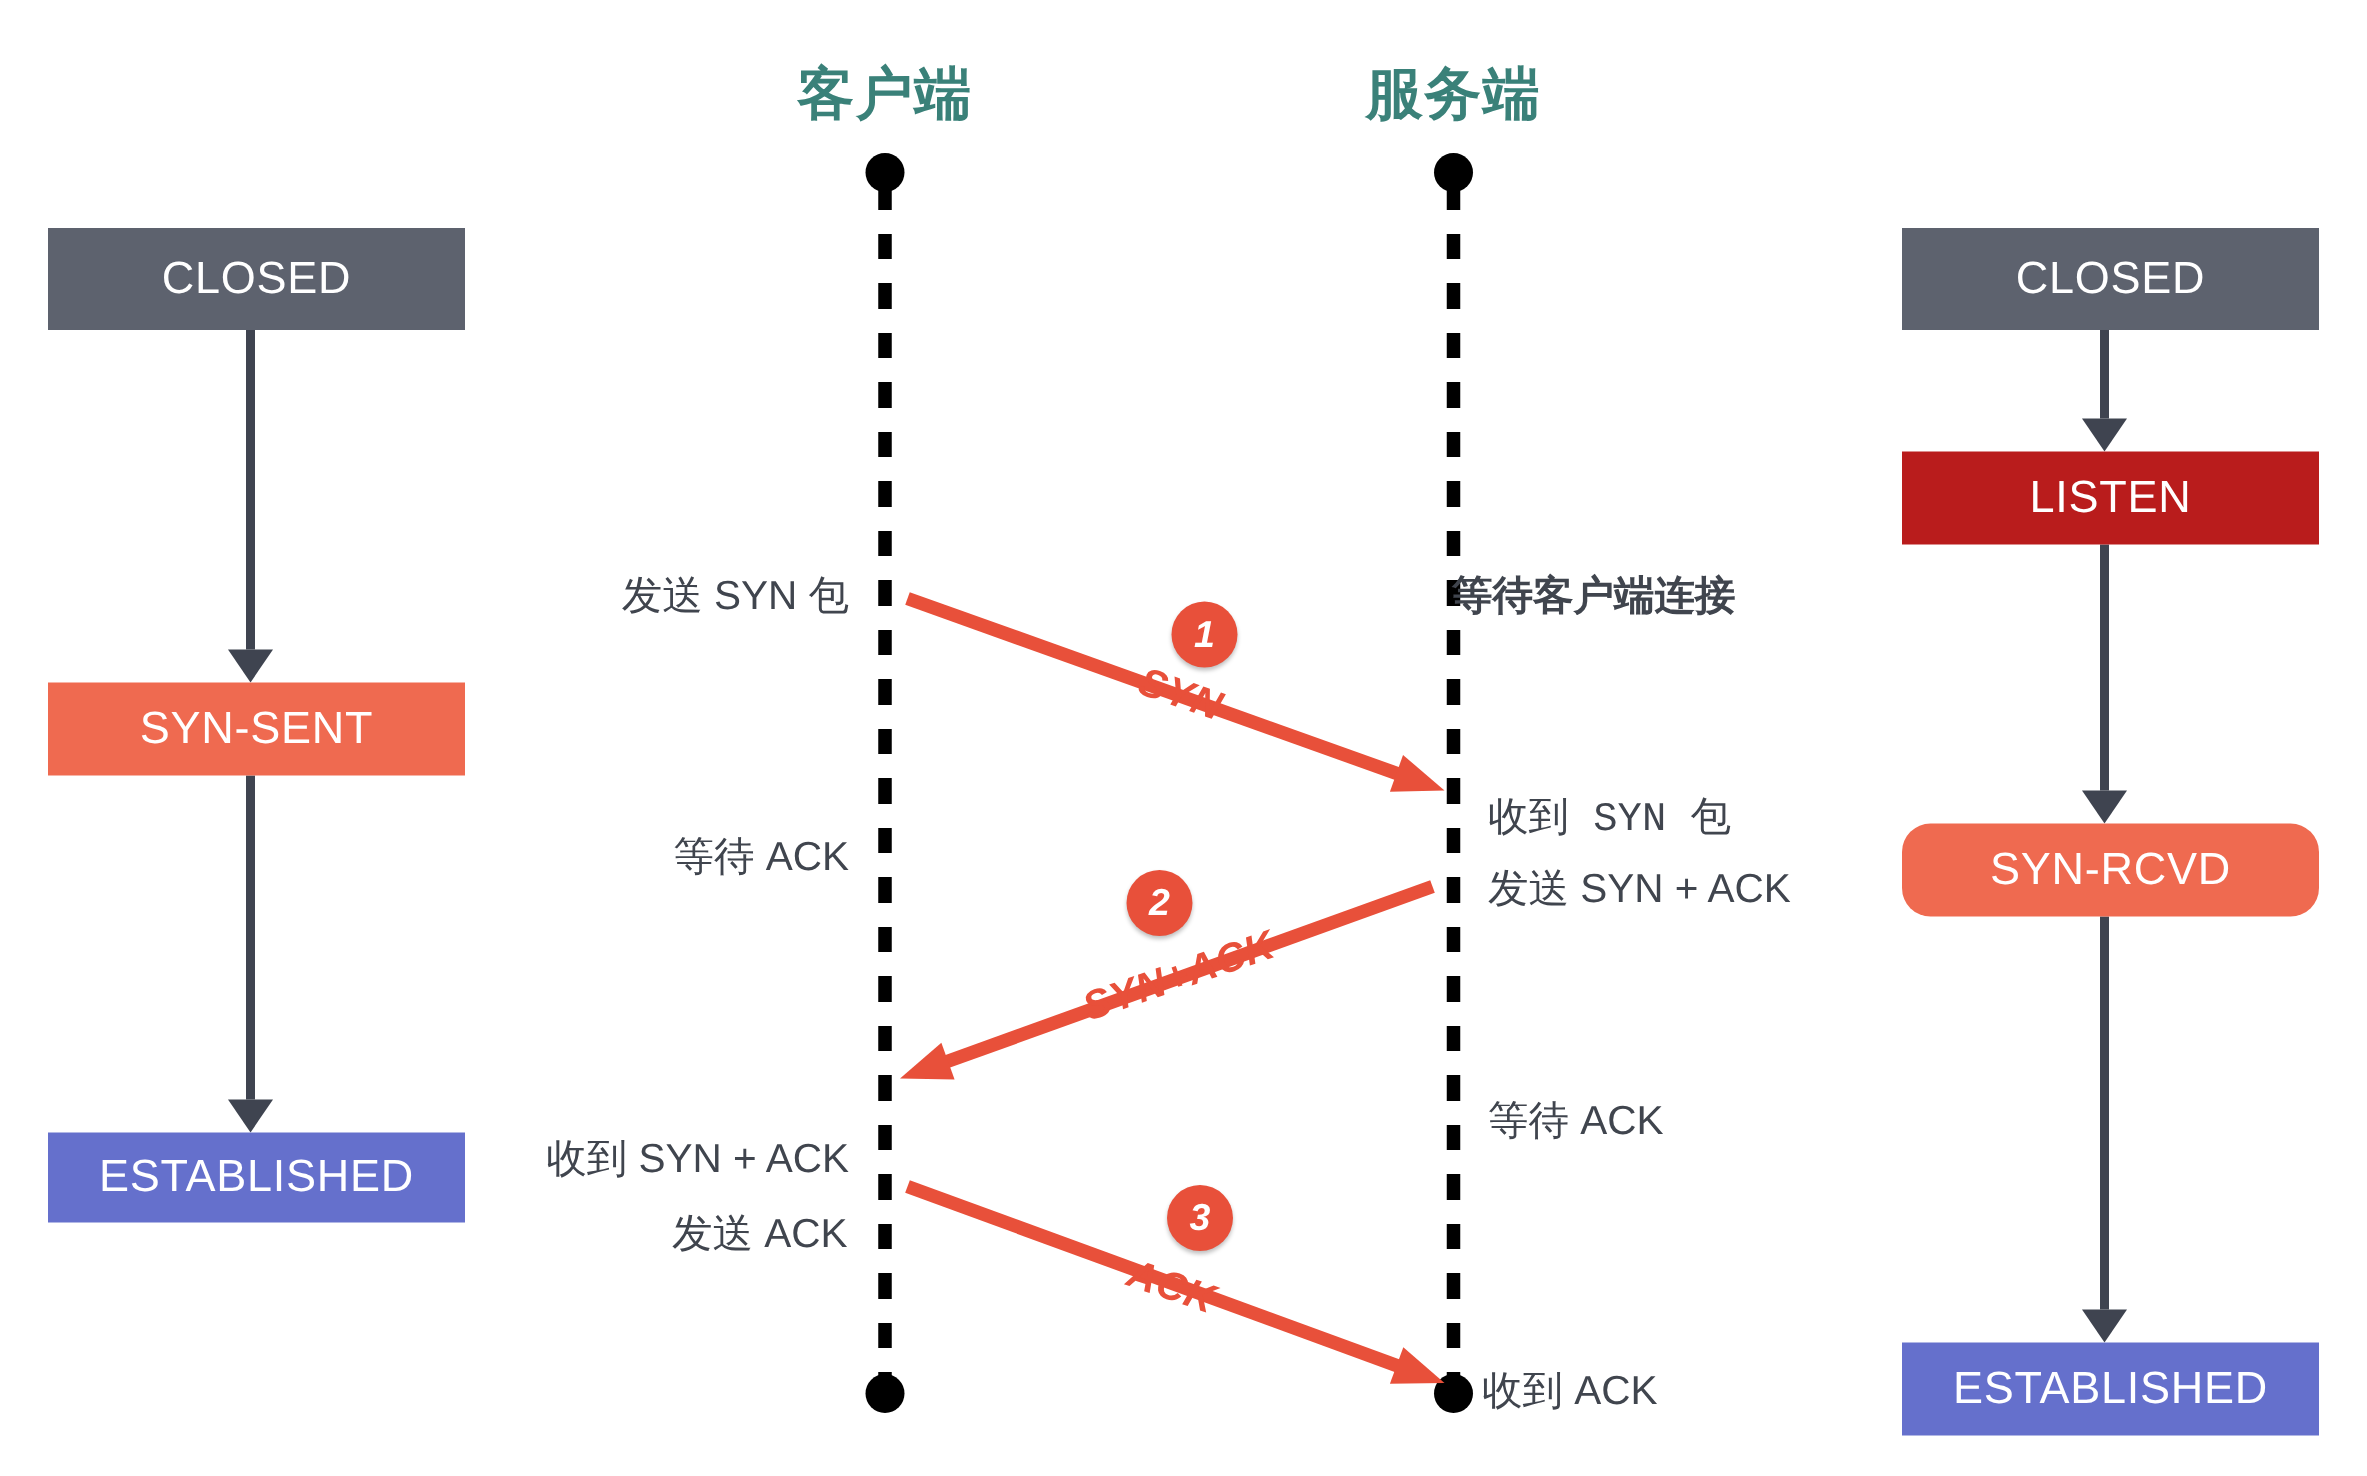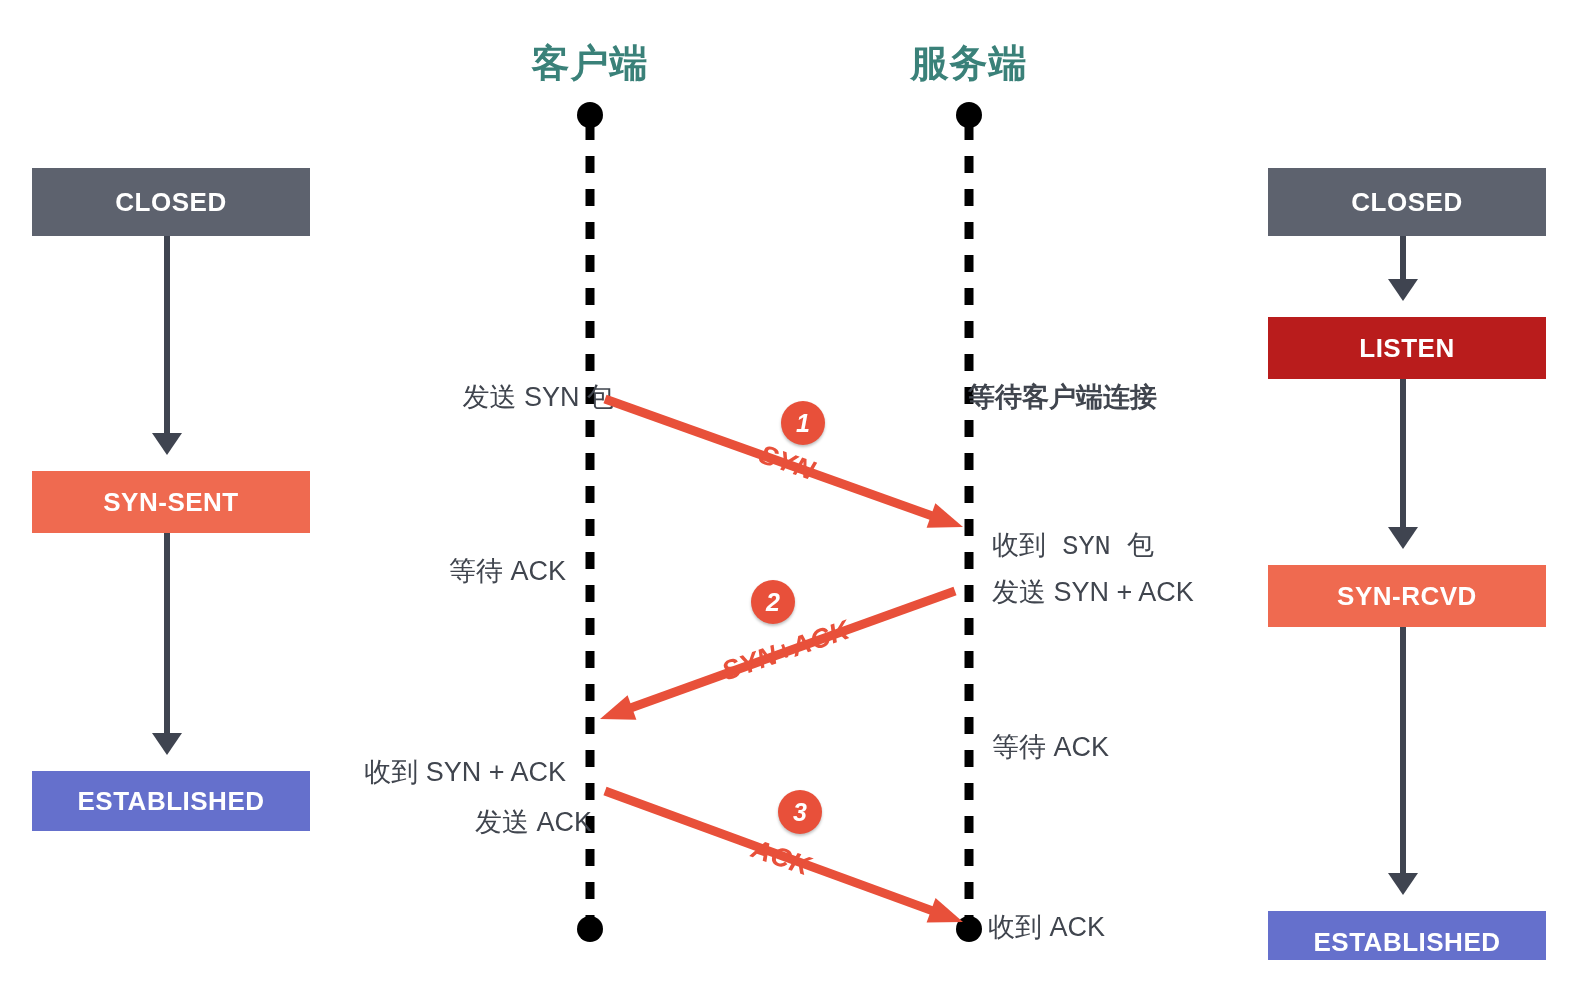--- a/index.html
+++ b/index.html
@@ -51,25 +51,24 @@
     transform: translate(-50%, -50%);
   }
 
   
   .state-box {
     position: absolute;
     display: flex;
     align-items: center;
     justify-content: center;
     color: #ffffff;
-    font-size: 26px;
-    font-weight: 700;
+    font-size: 30px;
+    font-weight: 400;
     letter-spacing: 0.5px;
     white-space: nowrap;
-    margin-top: 16px;
   }
 
   
   .v-arrow-line {
     position: absolute;
     width: 6px;
     background: #3f4450;
     transform: translateX(-50%);
   }
   .v-arrow-head {
@@ -163,29 +162,29 @@
 
   <div id="client-states">
       <div class="state-box" style="left: 32px; top: 152px; width: 278px; height: 68px; background: rgb(93, 98, 110);">CLOSED</div>
       <div class="state-box" style="left: 32px; top: 455px; width: 278px; height: 62px; background: rgb(239, 106, 80);">SYN-SENT</div>
       <div class="state-box" style="left: 32px; top: 755px; width: 278px; height: 60px; background: rgb(101, 112, 204);">ESTABLISHED</div>
     </div>
 
   <div id="server-states">
       <div class="state-box" style="left: 1268px; top: 152px; width: 278px; height: 68px; background: rgb(93, 98, 110);">CLOSED</div>
       <div class="state-box" style="left: 1268px; top: 301px; width: 278px; height: 62px; background: #b91c1c;">LISTEN</div>
-      <div class="state-box" style="left: 1268px; top: 549px; width: 278px; height: 62px; background: rgb(239, 106, 80);">SYN-RCVD</div>
+      <div class="state-box" style="left: 1268px; top: 549px; width: 278px; height: 62px; background: rgb(239, 106, 80); border-radius: 19px;">SYN-RCVD</div>
       <div class="state-box" style="left: 1268px; top: 895px; width: 278px; height: 62px; background: rgb(101, 112, 204);">ESTABLISHED</div>
     </div>
 
   <div id="client-notes">
-      <div class="note right-align" style="left: 566px; top: 378px; margin-left: 48px;">发送 SYN 包</div>
+      <div class="note right-align" style="left: 566px; top: 378px;">发送 SYN 包</div>
       <div class="note right-align" style="left: 566px; top: 552px;">等待 ACK</div>
       <div class="note right-align" style="left: 566px; top: 753px;">收到 SYN + ACK</div>
-      <div class="note right-align" style="left: 592px; top: 803px;">发送 ACK</div>
+      <div class="note right-align" style="left: 565px; top: 803px;">发送 ACK</div>
     </div>
   <div id="server-notes">
       <div class="note" style="left: 968px; top: 378px; font-weight: bold;">等待客户端连接</div>
       <div class="note" style="left: 992px; top: 528px; font-family: Liberation Mono, monospace;">收到 SYN 包</div>
       <div class="note" style="left: 992px; top: 573px;">发送 SYN + ACK</div>
       <div class="note" style="left: 992px; top: 728px;">等待 ACK</div>
       <div class="note" style="left: 988px; top: 908px;">收到 ACK</div>
     </div>
 
   <svg id="msg-layer" viewBox="0 0 1578 984" xmlns="http://www.w3.org/2000/svg">

